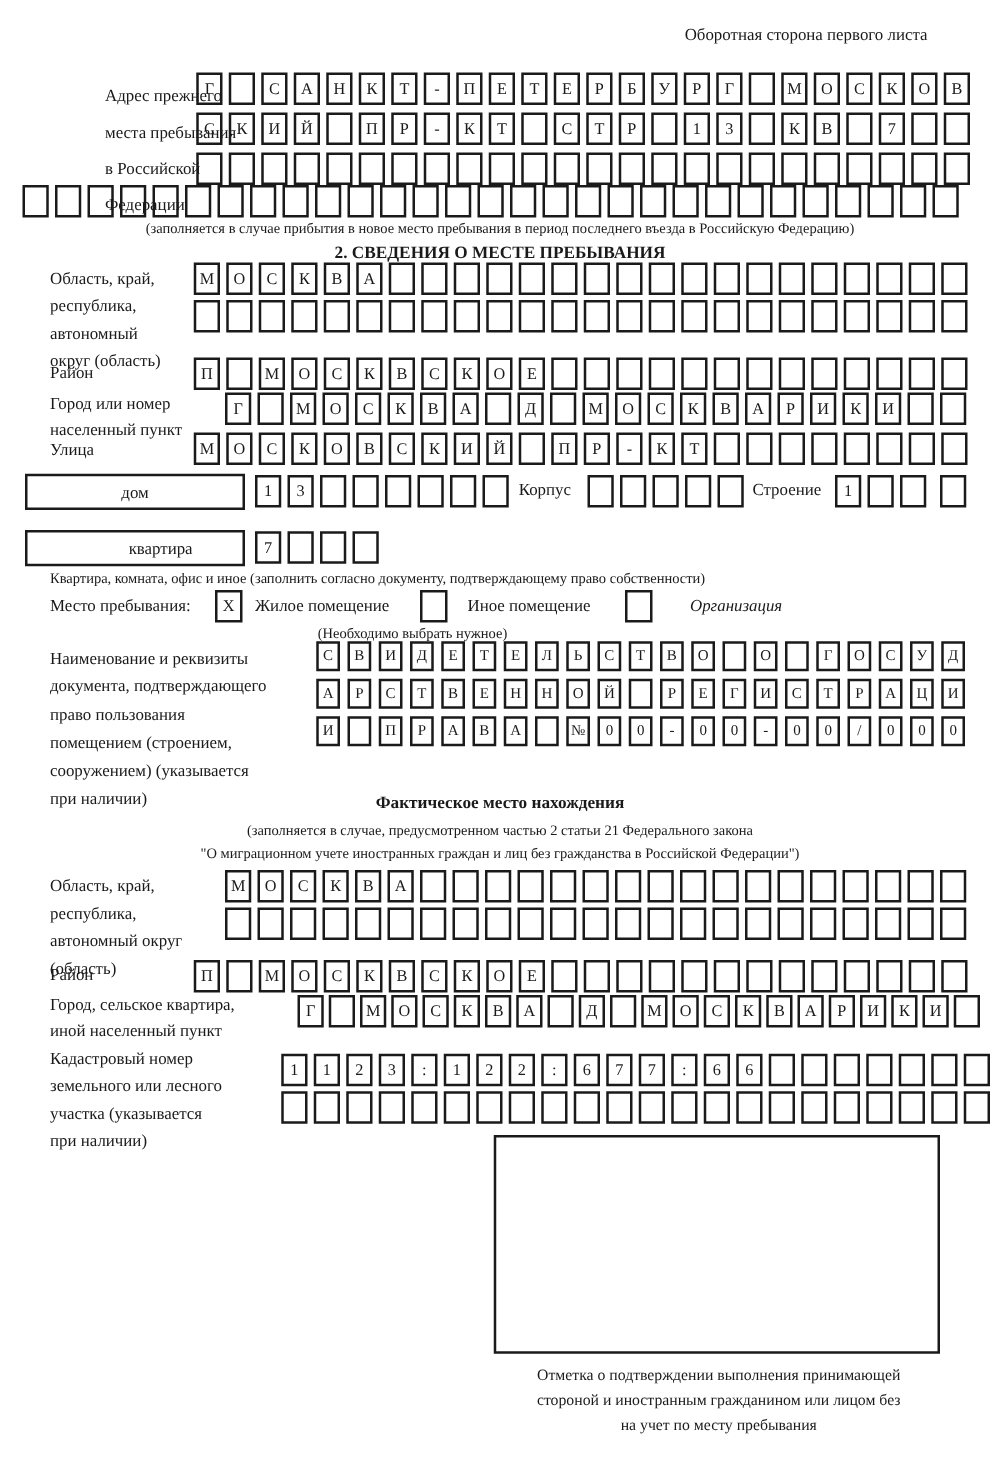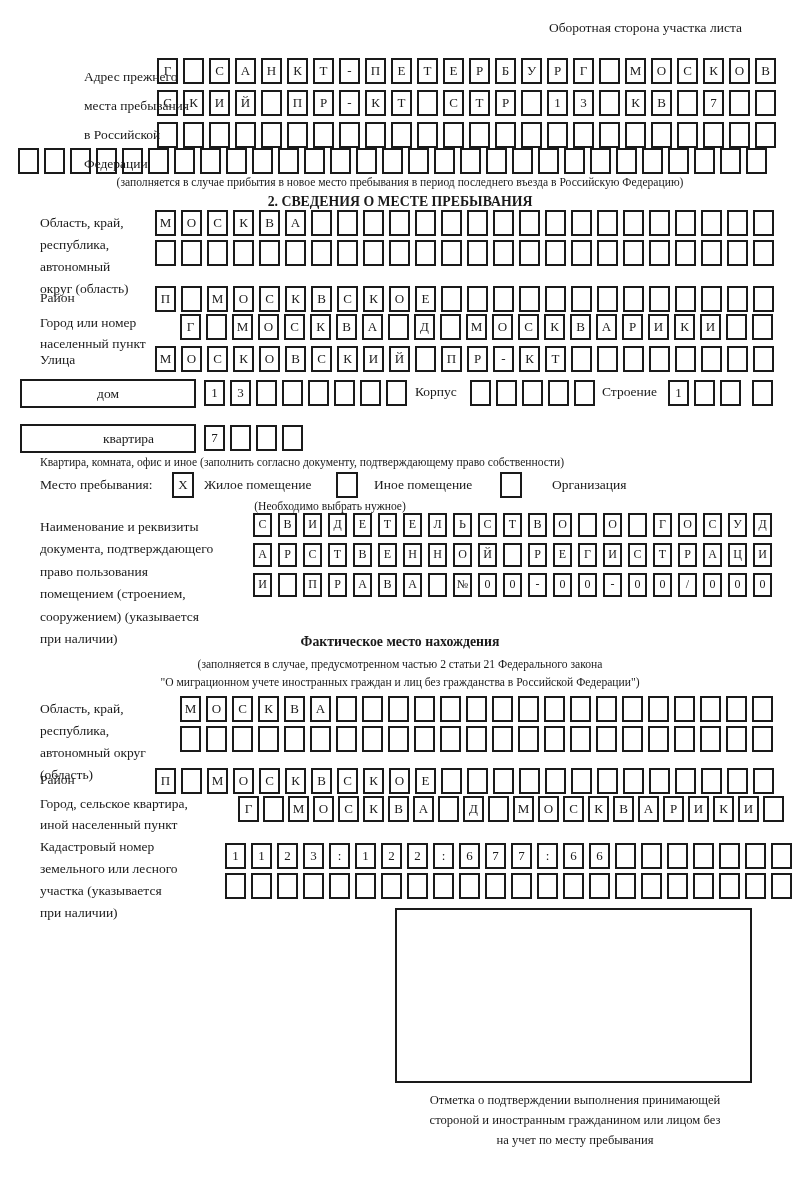--- a/index.html
+++ b/index.html
@@ -22,21 +22,21 @@
   .cb{position:absolute;box-sizing:border-box;width:22px;height:26px;border:2px solid #1a1a1a;
       text-align:center;font-size:13px;line-height:21px;}
   .stamp{position:absolute;box-sizing:border-box;border:2px solid #1a1a1a;background:#fff;}
   .cap div{font-size:12.6px;}
 </style>
 </head>
 <body>
 
 <div id="page">
 
-  <div class="abs lbl" style="top:20px;right:58px;">Оборотная сторона участка листа</div>
+  <div class="abs lbl" style="top:20px;right:58px;">Оборотная сторона первого листа</div>
 
   <div class="abs lines" style="left:40px;top:62px;line-height:29px;margin-left:44px;">
     <div>Адрес прежнего</div>
     <div>места пребывания</div>
     <div>в Российской</div>
     <div>Федерации</div>
   </div>
   <div class="boxrow" style="left:157px;top:58px;">
       <span class="cell">Г</span>
       <span class="cell"></span>
@@ -332,21 +332,21 @@
       <span class="cell"></span>
     </div>
   <div class="abs note" style="left:40px;top:456px;">Квартира, комната, офис и иное (заполнить согласно документу, подтверждающему право собственности)</div>
 
   <div class="abs lbl" style="left:40px;top:477px;">Место пребывания:</div>
   <div class="cb" style="left:172px;top:472px;">X</div>
   <div class="abs lbl" style="left:204px;top:477px;">Жилое помещение</div>
   <div class="cb" style="left:336px;top:472px;"></div>
   <div class="abs lbl" style="left:374px;top:477px;">Иное помещение</div>
   <div class="cb" style="left:500px;top:472px;"></div>
-  <div class="abs lbl" style="left:552px;top:477px;">Организация</div>
+  <div class="abs lbl" style="left:552px;top:477px;font-style:italic;">Организация</div>
   <div class="abs note" style="left:180px;top:500px;width:300px;text-align:center;">(Необходимо выбрать нужное)</div>
 
   <div class="abs lines" style="left:40px;top:516px;line-height:22.4px;">
     <div>Наименование и реквизиты</div>
     <div>документа, подтверждающего</div>
     <div>право пользования</div>
     <div>помещением (строением,</div>
     <div>сооружением) (указывается</div>
     <div>при наличии)</div>
   </div>

